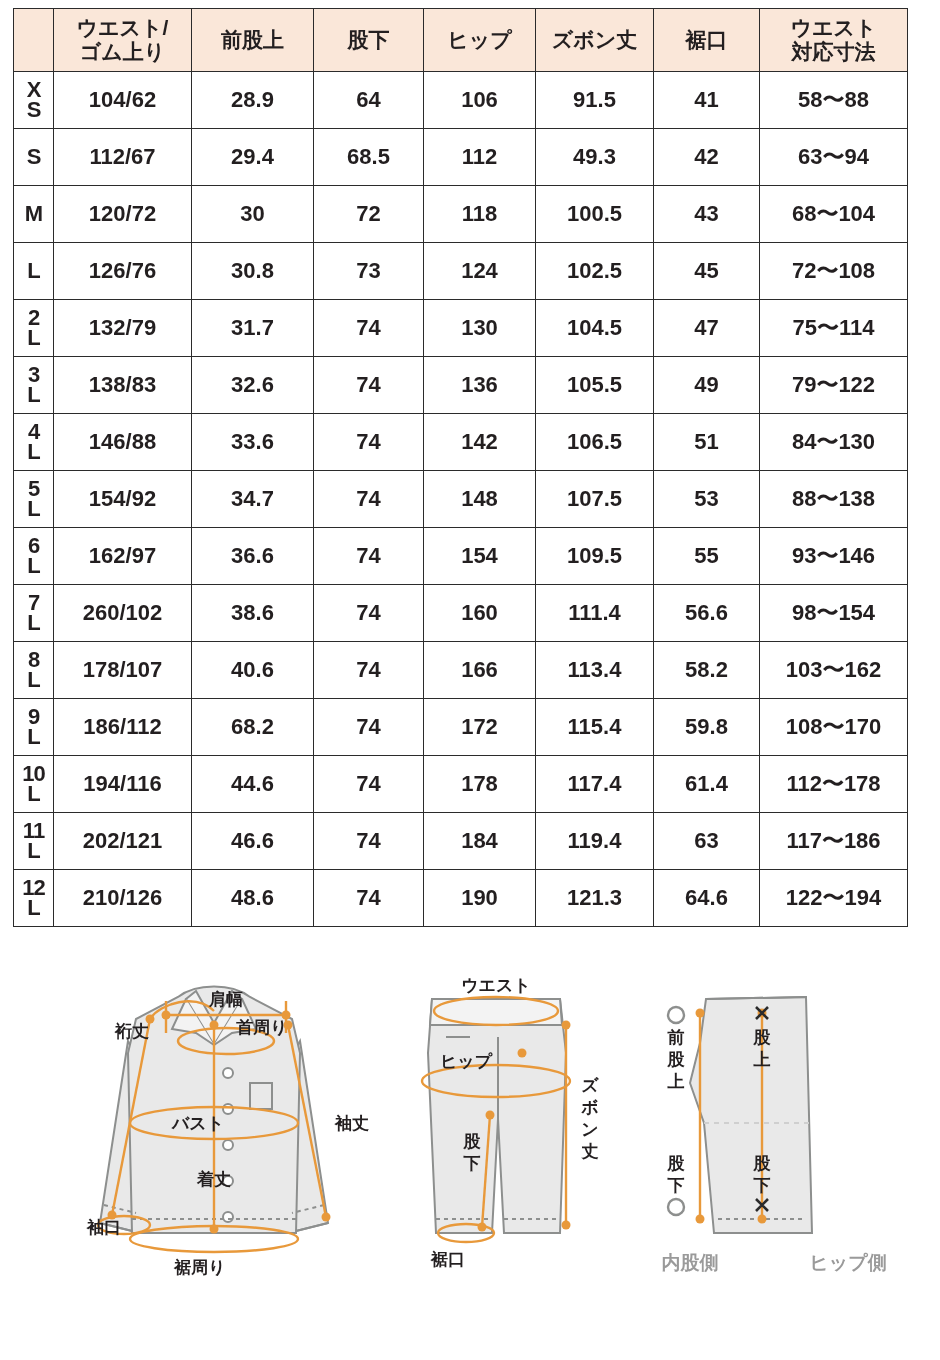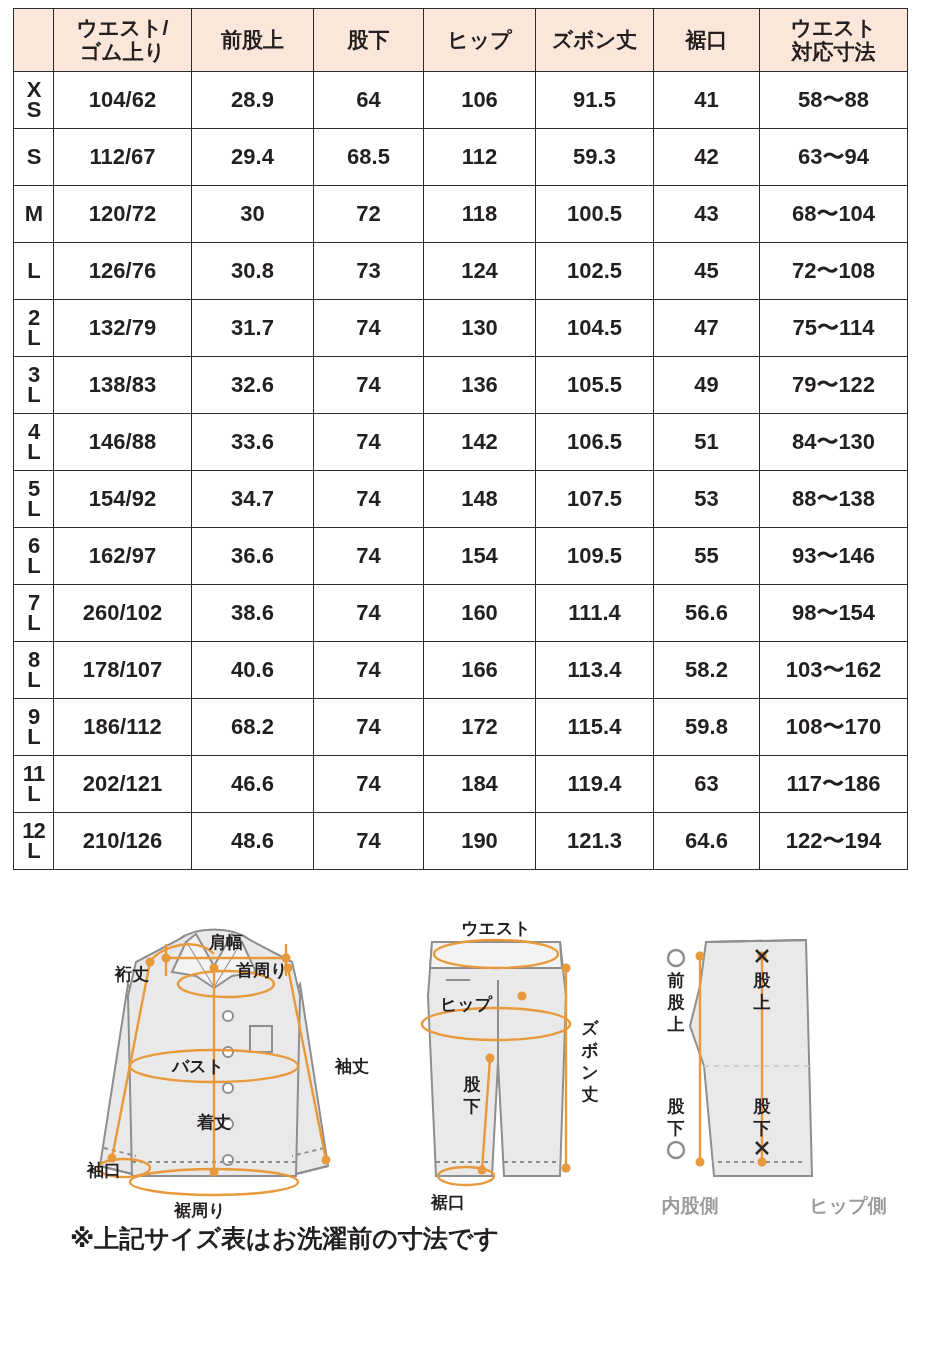--- a/index.html
+++ b/index.html
@@ -126,21 +126,21 @@
           <td>58〜88</td>
         </tr>
         <tr>
           <td class="size-label">
             <span class="stk">S</span>
           </td>
           <td>112/67</td>
           <td>29.4</td>
           <td>68.5</td>
           <td>112</td>
-          <td>59.3</td>
+          <td>49.3</td>
           <td>42</td>
           <td>63〜94</td>
         </tr>
         <tr>
           <td class="size-label">
             <span class="stk">M</span>
           </td>
           <td>120/72</td>
           <td>30</td>
           <td>72</td>
@@ -257,20 +257,33 @@
             <span class="stk">9</span>
             <span class="stk">L</span>
           </td>
           <td>186/112</td>
           <td>68.2</td>
           <td>74</td>
           <td>172</td>
           <td>115.4</td>
           <td>59.8</td>
           <td>108〜170</td>
+        </tr>
+        <tr>
+          <td class="size-label">
+            <span class="stk">10</span>
+            <span class="stk">L</span>
+          </td>
+          <td>194/116</td>
+          <td>44.6</td>
+          <td>74</td>
+          <td>178</td>
+          <td>117.4</td>
+          <td>61.4</td>
+          <td>112〜178</td>
         </tr>
         <tr>
           <td class="size-label">
             <span class="stk">11</span>
             <span class="stk">L</span>
           </td>
           <td>202/121</td>
           <td>46.6</td>
           <td>74</td>
           <td>184</td>
@@ -449,15 +462,14 @@
         <text x="762" y="236">股</text>
         <text x="762" y="258">下</text>
       </g>
 
       <g font-family="Liberation Sans, sans-serif" font-weight="bold" font-size="19" fill="#9a9a9a">
         <text x="690" y="336" text-anchor="middle">内股側</text>
         <text x="848" y="336" text-anchor="middle">ヒップ側</text>
       </g>
     </svg>
 
-    <div class="note">※上記サイズ表はお洗濯前の寸法です</div>
   </div>
 </div>
 
 </body></html>

